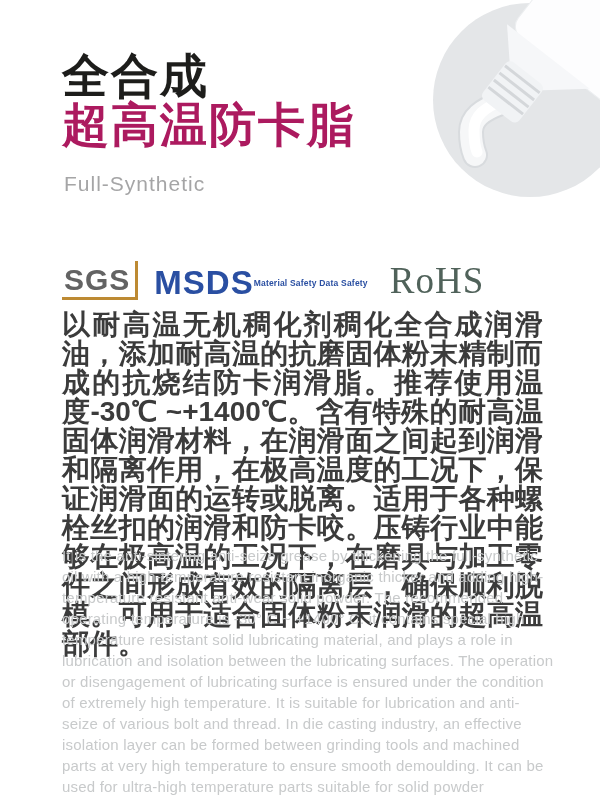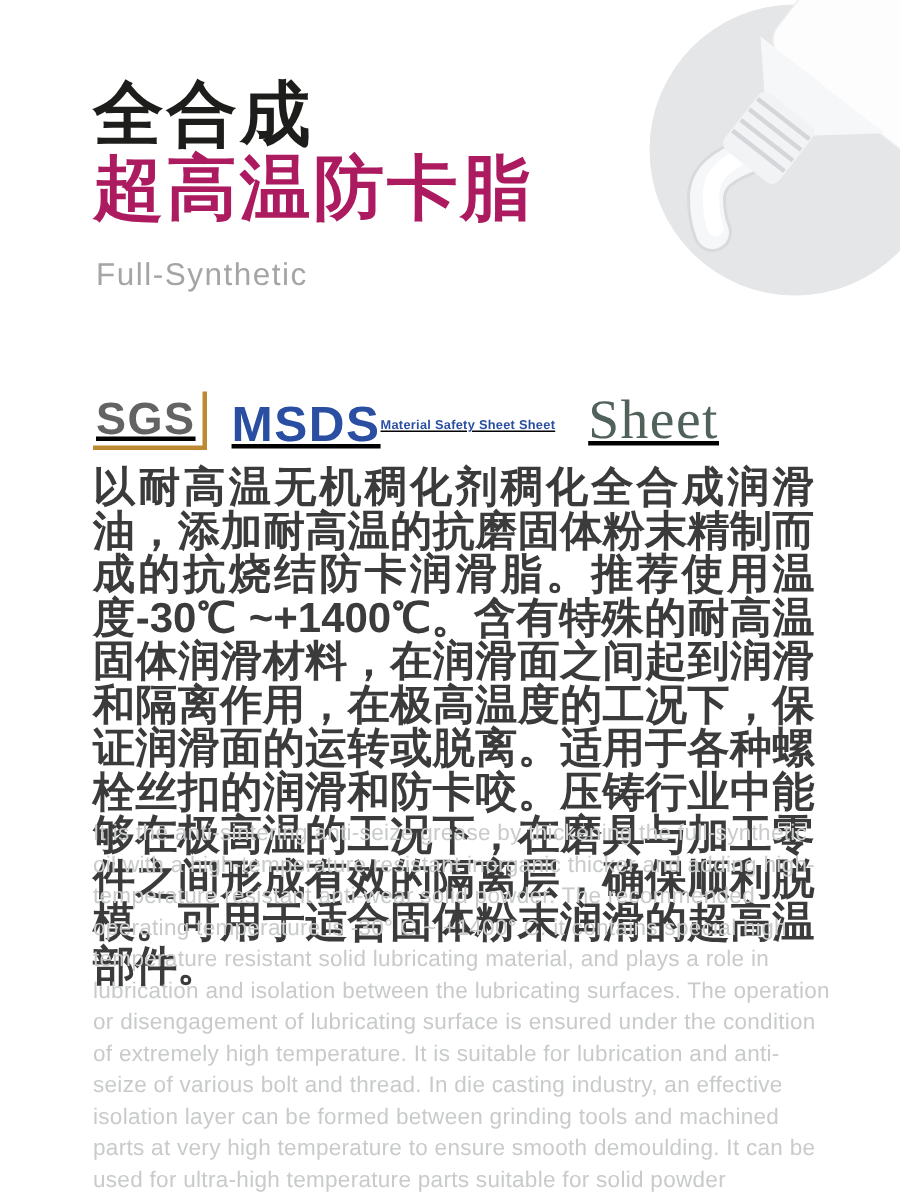--- a/index.html
+++ b/index.html
@@ -14,21 +14,21 @@
   .title-cn.l2 { top:101px; font-size:47px; color:#ac1a5f; }
 
   .subtitle {
     position:absolute; left:64px; top:170px; 
     font-size:21px; line-height:28px; color:#a5a5a6; letter-spacing:1px;
     white-space:nowrap;
   }
 
   .certs {
     position:absolute; left:62px; top:250px; height:50px;
-    display:flex; align-items:flex-end;text-decoration:underline;
+    display:flex; align-items:flex-end;
   }
   .sgs {
     font-size:30px; font-weight:bold; color:#636363; letter-spacing:1px;
     border-right:3px solid #bd8a33; border-bottom:3px solid #bd8a33;
     padding:4px 5px 2px 2px; line-height:30px;
   }
   .msds { display:flex; flex-direction:row; align-items:center; margin-left:16px; padding-bottom:2px; }
   .msds-main { font-size:33px; font-weight:bold; color:#2a4fa2; letter-spacing:1px; line-height:30px; }
   .msds-sub  { font-size:8.5px; font-weight:bold; color:#2a4fa2; letter-spacing:0.2px; white-space:nowrap; }
   .rohs {
@@ -74,22 +74,22 @@
   <div class="title-cn l1">全合成</div>
 
   <div class="subtitle">
     <div>Full-Synthetic</div>
   </div>
 
   <div class="certs">
     <div class="sgs">SGS</div>
     <div class="msds">
       <div class="msds-main">MSDS</div>
-      <div class="msds-sub">Material Safety Sheet Sheet</div>
+      <div class="msds-sub">Material Safety Data Safety</div>
     </div>
-    <div class="rohs">Sheet</div>
+    <div class="rohs">RoHS</div>
   </div>
 
   <div class="desc-cn">以耐高温无机稠化剂稠化全合成润滑油，添加耐高温的抗磨固体粉末精制而成的抗烧结防卡润滑脂。推荐使用温度-30℃ ~+1400℃。含有特殊的耐高温固体润滑材料，在润滑面之间起到润滑和隔离作用，在极高温度的工况下，保证润滑面的运转或脱离。适用于各种螺栓丝扣的润滑和防卡咬。压铸行业中能够在极高温的工况下，在磨具与加工零件之间形成有效的隔离层，确保顺利脱模。可用于适合固体粉末润滑的超高温部件。</div>
 
   <div class="desc-en">It is the anti-sintering anti-seize grease by thickening the full-synthetic oil with a high-temperature resistant inorganic thicker and adding high-temperature resistant anti-wear solid powder. The recommended operating temperature is -30° C ~ +1400° C. it contains special high temperature resistant solid lubricating material, and plays a role in lubrication and isolation between the lubricating surfaces. The operation or disengagement of lubricating surface is ensured under the condition of extremely high temperature. It is suitable for lubrication and anti-seize of various bolt and thread. In die casting industry, an effective isolation layer can be formed between grinding tools and machined parts at very high temperature to ensure smooth demoulding. It can be used for ultra-high temperature parts suitable for solid powder lubrication.</div>
 
 </div>
 
 </body></html>

